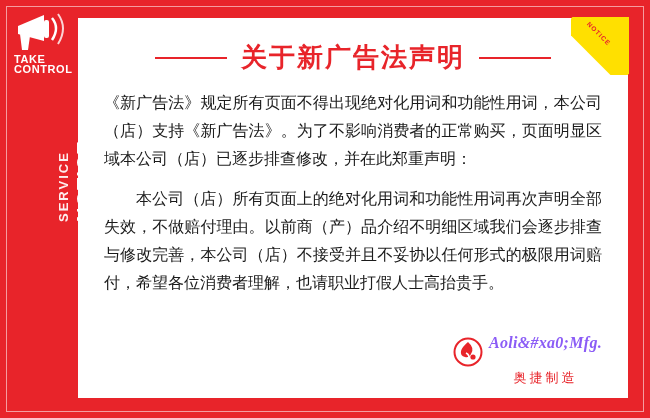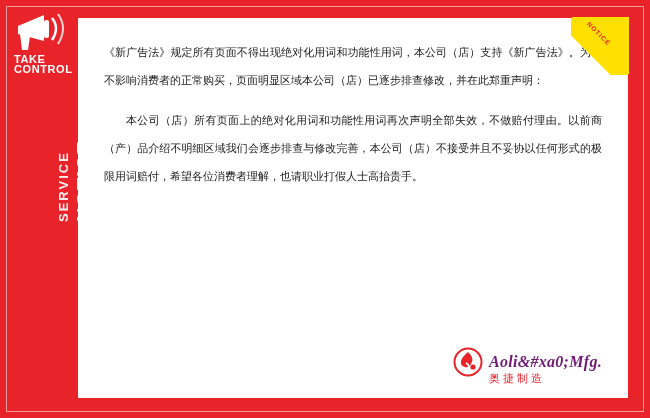--- a/index.html
+++ b/index.html
@@ -109,21 +109,21 @@
     font-size: 26px;
     font-weight: bold;
     letter-spacing: 2px;
     margin: 0 14px;
     font-family: "Liberation Serif", "DejaVu Serif", serif;
     white-space: nowrap;
   }
   .body {
     margin-top: 14px;
     color: #1b1b1b;
-    font-size: 11px;
+    font-size: 16px;
     line-height: 28px;
     text-align: justify;
     font-family: "Liberation Serif", "DejaVu Serif", serif;
   }
   .body p {
     margin: 0 0 2px 0;
   }
   .body p.indent {
     text-indent: 2em;
     margin-top: 12px;
@@ -171,34 +171,35 @@
     width: 30px;
     height: 30px;
     margin-right: 6px;
     flex: 0 0 auto;
   }
   .brand .names {
     line-height: 1;
   }
   .brand .en {
     display: block;
-    color: #701a75;
+    color: #8b5cf6;
     font-size: 16px;
     font-weight: bold;
     font-style: italic;
     letter-spacing: 0.3px;
     font-family: "Liberation Serif", "DejaVu Serif", serif;
     margin-top: 15px;
   }
   .brand .cn {
     display: block;
     color: #e8242a;
-    font-size: 11px;
+    font-size: 13px;
     letter-spacing: 3px;
-    margin-top: 3px;
+    margin-top: 20px;
+    text-align: center;
   }
 </style>
 </head>
 <body>
 
 <div class="poster">
 
   <div class="frame"></div>
 
   <div class="left-band">
@@ -221,20 +222,25 @@
     </div>
   </div>
 
   <div class="card">
 
     <div class="ribbon">
       <div class="bg"></div>
       <div class="txt">NOTICE</div>
     </div>
 
+    <div class="title-row">
+      <div class="rule"></div>
+      <div class="title">关于新广告法声明</div>
+      <div class="rule"></div>
+    </div>
 
     <div class="body">
       <p>《新广告法》规定所有页面不得出现绝对化用词和功能性用词，本公司（店）支持《新广告法》。为了不影响消费者的正常购买，页面明显区域本公司（店）已逐步排查修改，并在此郑重声明：</p>
       <p class="indent">本公司（店）所有页面上的绝对化用词和功能性用词再次声明全部失效，不做赔付理由。以前商（产）品介绍不明细区域我们会逐步排查与修改完善，本公司（店）不接受并且不妥协以任何形式的极限用词赔付，希望各位消费者理解，也请职业打假人士高抬贵手。</p>
     </div>
 
     <div class="brand">
       <div class="mark">
         <svg viewBox="0 0 30 30" width="30" height="30" aria-hidden="true">
           <circle cx="15" cy="15" r="13.5" fill="none" stroke="#e8242a" stroke-width="2"></circle>

